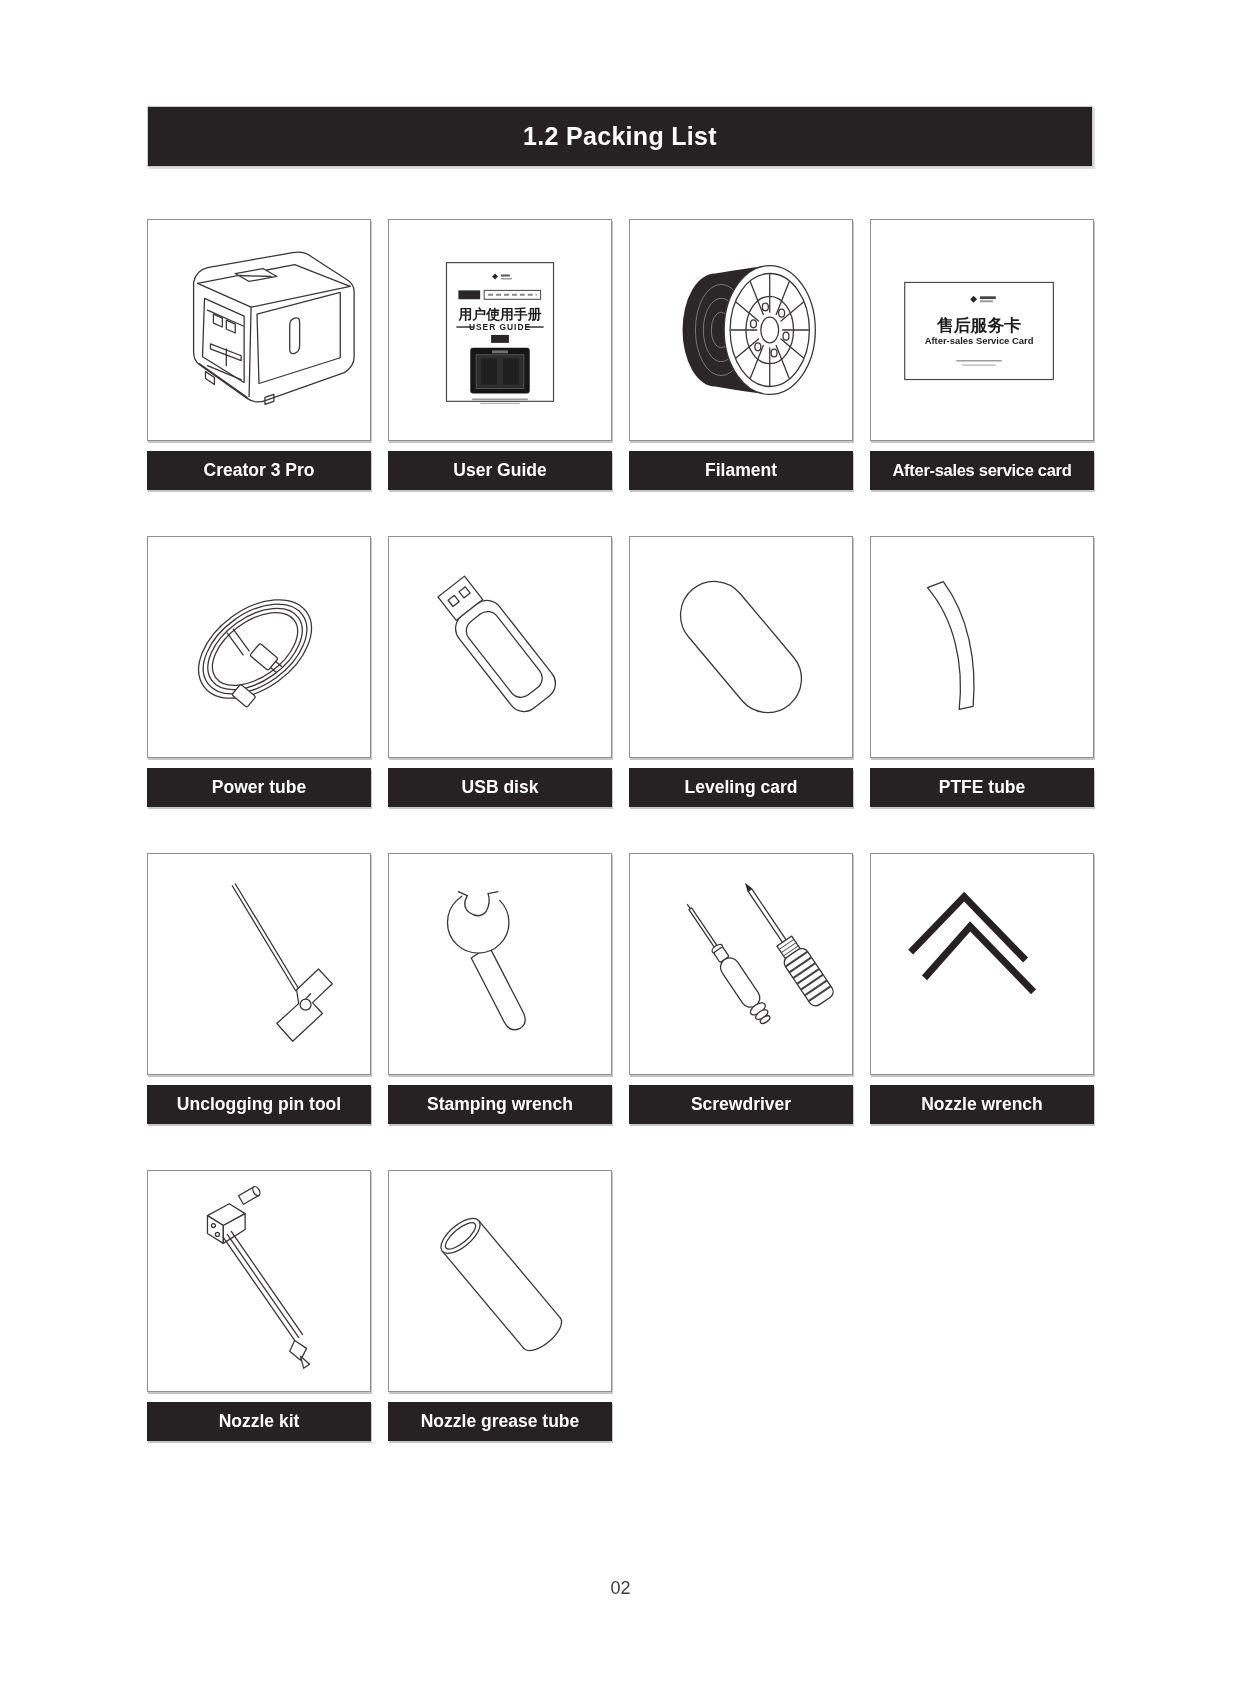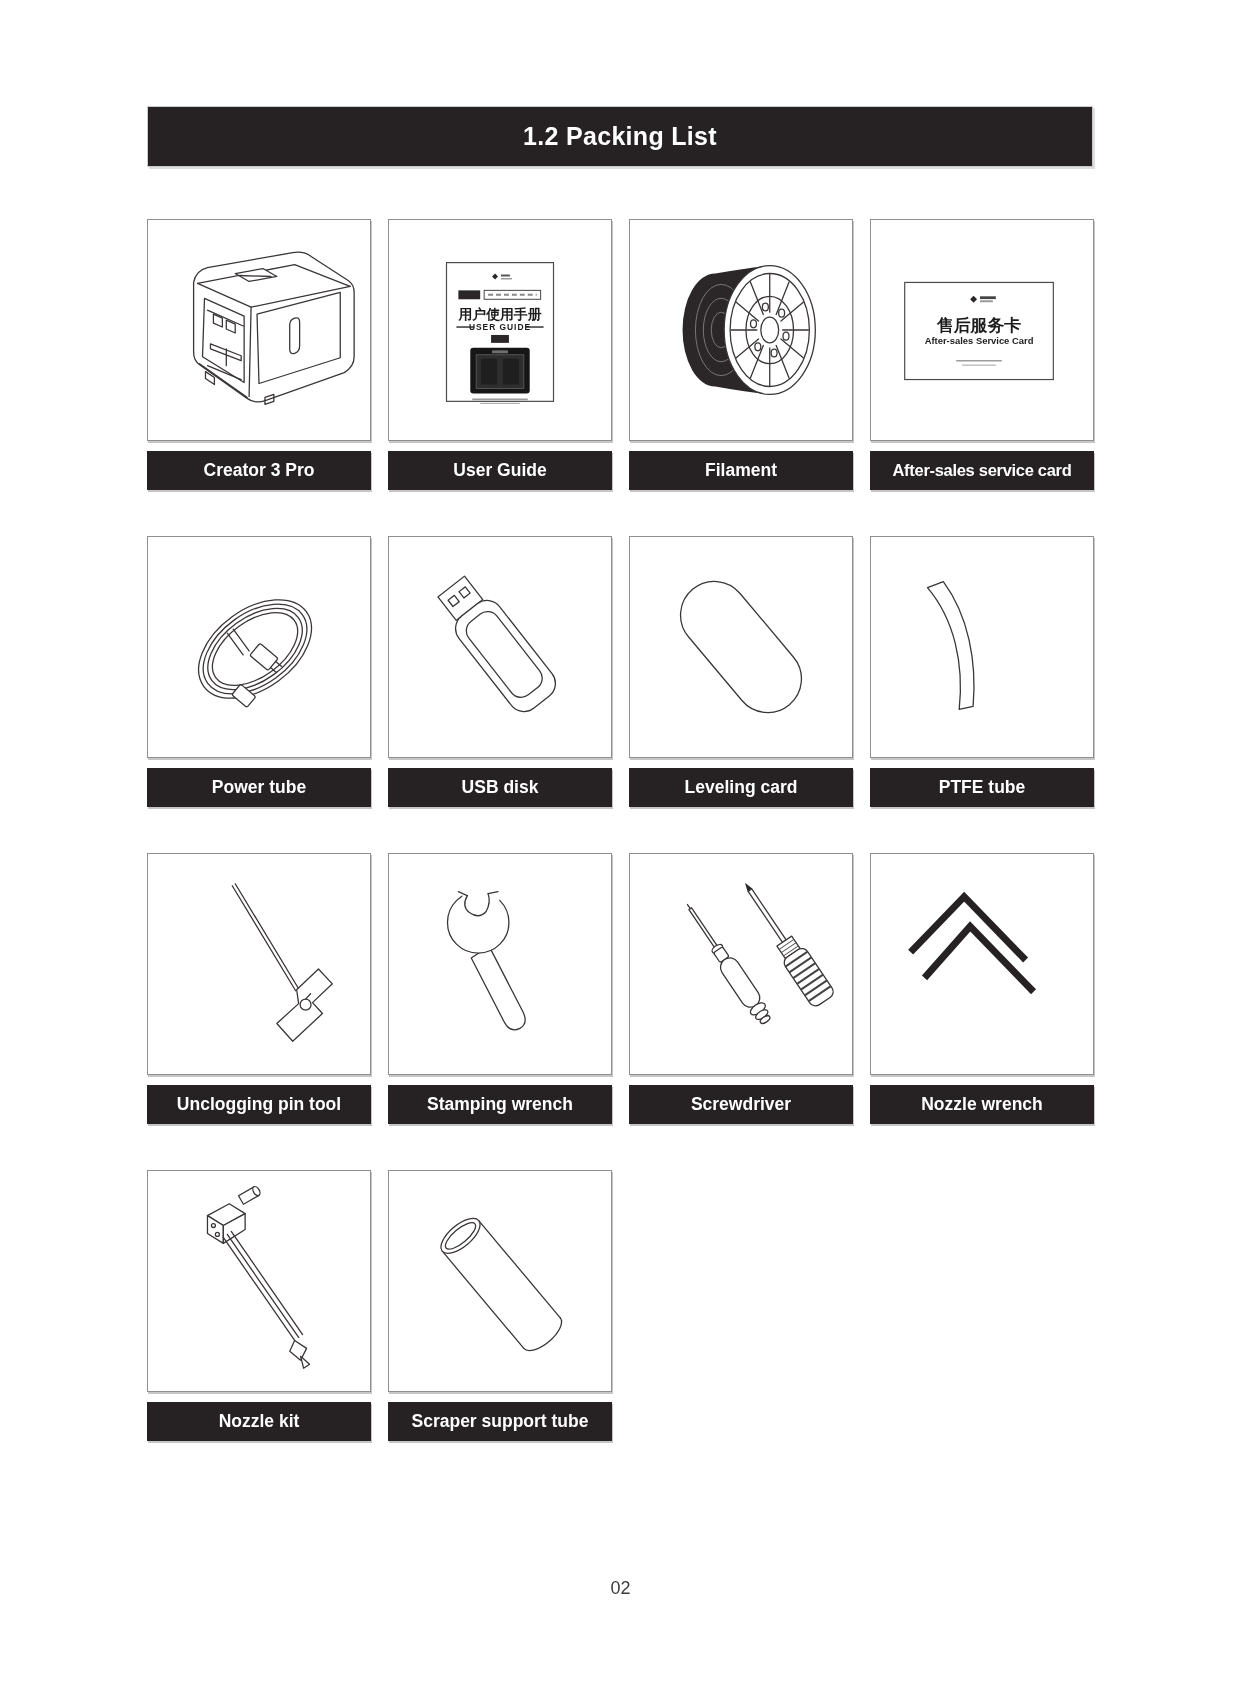--- a/index.html
+++ b/index.html
@@ -297,19 +297,19 @@
       <div class="box">
         <svg width="222" height="218" viewBox="0 0 224 220">
           <g transform="rotate(50 112 112)">
             <path class="ln" d="M50,88 L178,88 M50,136 L178,136"></path>
             <path class="ln" d="M178,88 A11,24 0 0 1 178,136"></path>
             <ellipse class="fw" cx="50" cy="112" rx="11" ry="24"></ellipse>
             <ellipse class="ln" cx="50" cy="112" rx="7" ry="19"></ellipse>
           </g>
         </svg>
       </div>
-      <div class="label">Scraper support tube</div>
+      <div class="label">Nozzle grease tube</div>
     </div>
 
   </div>
 
   <div class="pagenum">02</div>
 </div>
 
 </body></html>

